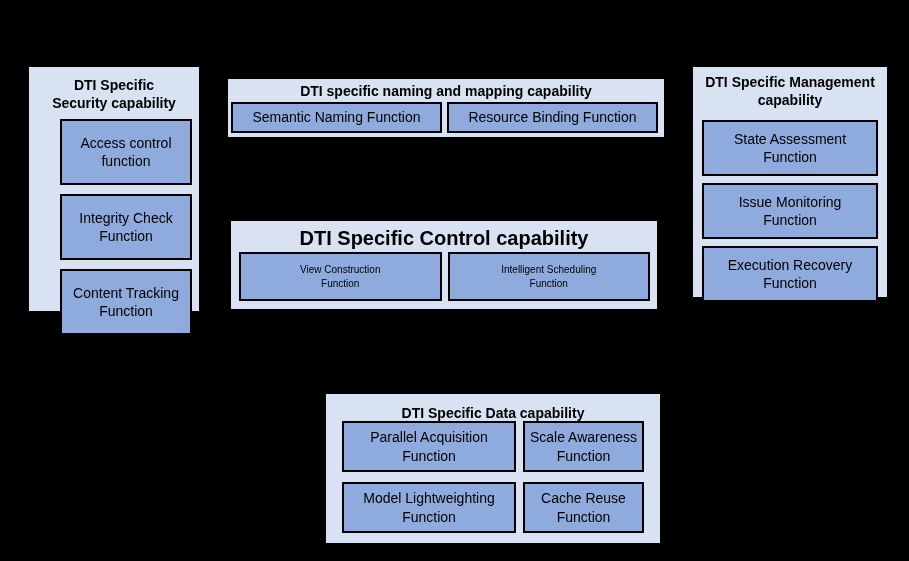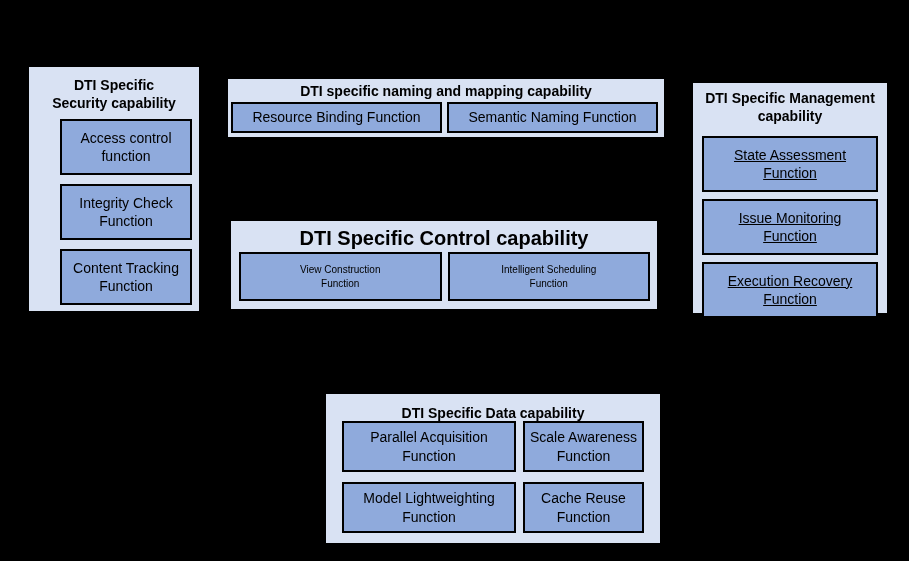--- a/index.html
+++ b/index.html
@@ -40,38 +40,38 @@
     text-align: center;
     white-space: pre-line;
     font-size: 14px;
     line-height: 1.32;
   }
 
   
   .g-security { left: 28px; top: 66px; width: 172px; height: 246px; }
   .g-security .group-title { height: 52px; padding-top: 9px; }
   .g-security .fns { display: flex; flex-direction: column; gap: 9px; padding: 0 7px; }
-  .g-security .fn { height: 56px; flex: 0 0 auto; margin-left: 24px; }
+  .g-security .fn { height: 66px; flex: 0 0 auto; margin-left: 24px; }
 
   
   .g-naming { left: 227px; top: 78px; width: 438px; height: 60px; }
   .g-naming .group-title { height: 23px; line-height: 23px; padding-top: 1px; }
   .g-naming .fns { display: flex; gap: 5px; padding: 0 6px 0 3px; }
   .g-naming .fn { height: 31px; flex: 1 1 0; }
 
   
   .g-control { left: 230px; top: 220px; width: 428px; height: 90px; }
   .g-control .group-title { font-size: 20px; height: 31px; line-height: 30px; padding-top: 2px; }
   .g-control .fns { display: flex; gap: 6px; padding: 0 7px 0 8px; }
   .g-control .fn { height: 49px; flex: 1 1 0; font-size: 10px; }
 
   
-  .g-management { left: 692px; top: 66px; width: 196px; height: 232px; margin-top: 16px; }
+  .g-management { left: 692px; top: 66px; width: 196px; height: 232px; }
   .g-management .group-title { height: 45px; padding-top: 6px; }
-  .g-management .fns { display: flex; flex-direction: column; gap: 7px; padding: 8px 9px; text-decoration: underline; }
+  .g-management .fns { display: flex; flex-direction: column; gap: 7px; padding: 8px 9px; }
   .g-management .fn { height: 56px; flex: 0 0 auto; }
 
   
   .g-data { left: 325px; top: 393px; width: 336px; height: 151px; }
   .g-data .group-title { height: 27px; line-height: 26px; padding-top: 6px; }
   .g-data .fns { display: grid; grid-template-columns: 174px 1fr; gap: 10px 7px; padding: 0 16px; }
   .g-data .fn { height: 51px; }
 </style>
 </head>
 <body>
@@ -87,22 +87,22 @@
       <div class="fn">Integrity Check
 Function</div>
       <div class="fn">Content Tracking
 Function</div>
     </div>
   </section>
 
   <section class="group g-naming">
     <div class="group-title">DTI specific naming and mapping capability</div>
     <div class="fns">
+      <div class="fn">Semantic Naming Function</div>
       <div class="fn">Resource Binding Function</div>
-      <div class="fn">Semantic Naming Function</div>
     </div>
   </section>
 
   <section class="group g-control">
     <div class="group-title">DTI Specific Control capability</div>
     <div class="fns">
       <div class="fn">View Construction
 Function</div>
       <div class="fn">Intelligent Scheduling
 Function</div>

